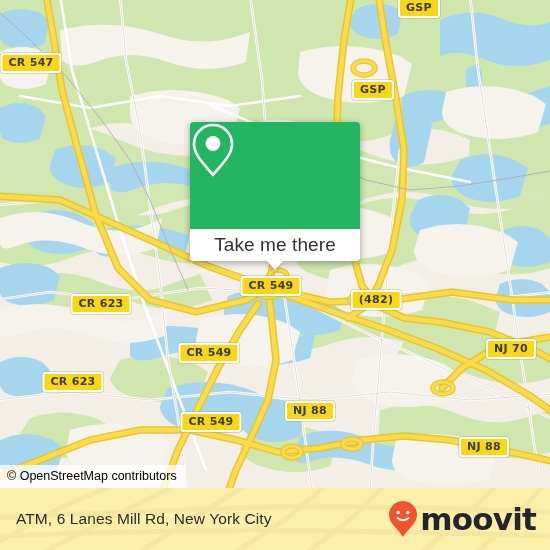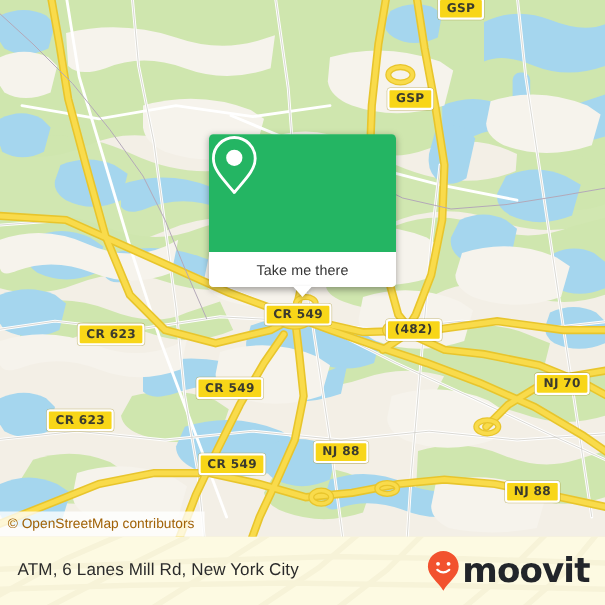--- a/index.html
+++ b/index.html
@@ -41,21 +41,21 @@
     white-space:nowrap;
     text-shadow:
       1.5px 0 1px #fff,-1.5px 0 1px #fff,0 1.5px 1px #fff,0 -1.5px 1px #fff,
       1px 1px 1px #fff,-1px -1px 1px #fff,1px -1px 1px #fff,-1px 1px 1px #fff;
   }
 
   
   .attrib{
     position:absolute;left:0;bottom:0;
     background:rgba(255,255,255,.78);
-    color:#a16207;
+    color:#000000;
     font-size:12.5px;
     line-height:20px;
     padding:1px 9px 2px 7px;
     white-space:nowrap;
   }
 
   
   .card{
     position:absolute;left:190px;top:122px;width:170px;
     border-radius:4px;
@@ -70,35 +70,35 @@
     display:flex;align-items:center;justify-content:center;
   }
   .card-foot{
     height:32px;
     background:#ffffff;
     border-radius:0 0 4px 4px;
     display:flex;align-items:center;justify-content:center;
     position:relative;
   }
   .card-foot .lbl{
-    font-size:13px;color:#333333;letter-spacing:.1px;
+    font-size:19px;color:#333333;letter-spacing:.1px;
   }
   .card-tail{
     position:absolute;left:50%;bottom:-9px;margin-left:-9px;
     width:0;height:0;
     border-left:9px solid transparent;
     border-right:9px solid transparent;
     border-top:10px solid #ffffff;
     filter:drop-shadow(0 2px 2px rgba(0,0,0,.22));
   }
 
   
   .footer{
     position:absolute;left:0;top:488px;width:550px;height:62px;
-    background:#fef9c3;overflow:hidden;
+    background:#fde047;overflow:hidden;
   }
   .footer .ghost{position:absolute;left:0;top:0;opacity:.55;}
   .footer-inner{
     position:relative;z-index:2;
     height:62px;display:flex;align-items:center;
     padding:0 14px 0 16px;box-sizing:border-box;
   }
   .addr{font-size:15.5px;color:#2b2b2b;white-space:nowrap;letter-spacing:.1px;}
   .brand{margin-left:auto;display:flex;align-items:center;gap:2px;}
   .brand .wordmark{
@@ -313,20 +313,21 @@
           <ellipse cx="352" cy="444" rx="9" ry="5"></ellipse>
         </g>
 
         <g fill="none" stroke="#b3a8b8" stroke-width=".9" stroke-dasharray="0">
           <path d="M-5,8 L30,40 L66,76 L100,118 L130,160 L150,200 L168,244 L188,290"></path>
           <path d="M556,170 L510,178 L460,186 L410,190 L366,180 L330,162 L306,140"></path>
         </g>
       </g>
     </svg>
 
+    <div class="shield" style="left:31px;top:63px">CR 547</div>
     <div class="shield" style="left:419px;top:8px">GSP</div>
     <div class="shield" style="left:373px;top:90px">GSP</div>
     <div class="shield" style="left:101px;top:304px">CR 623</div>
     <div class="shield" style="left:271px;top:286px">CR 549</div>
     <div class="shield" style="left:376px;top:300px">(482)</div>
     <div class="shield" style="left:209px;top:353px">CR 549</div>
     <div class="shield" style="left:73px;top:382px">CR 623</div>
     <div class="shield" style="left:211px;top:422px">CR 549</div>
     <div class="shield" style="left:310px;top:411px">NJ 88</div>
     <div class="shield" style="left:511px;top:349px">NJ 70</div>

